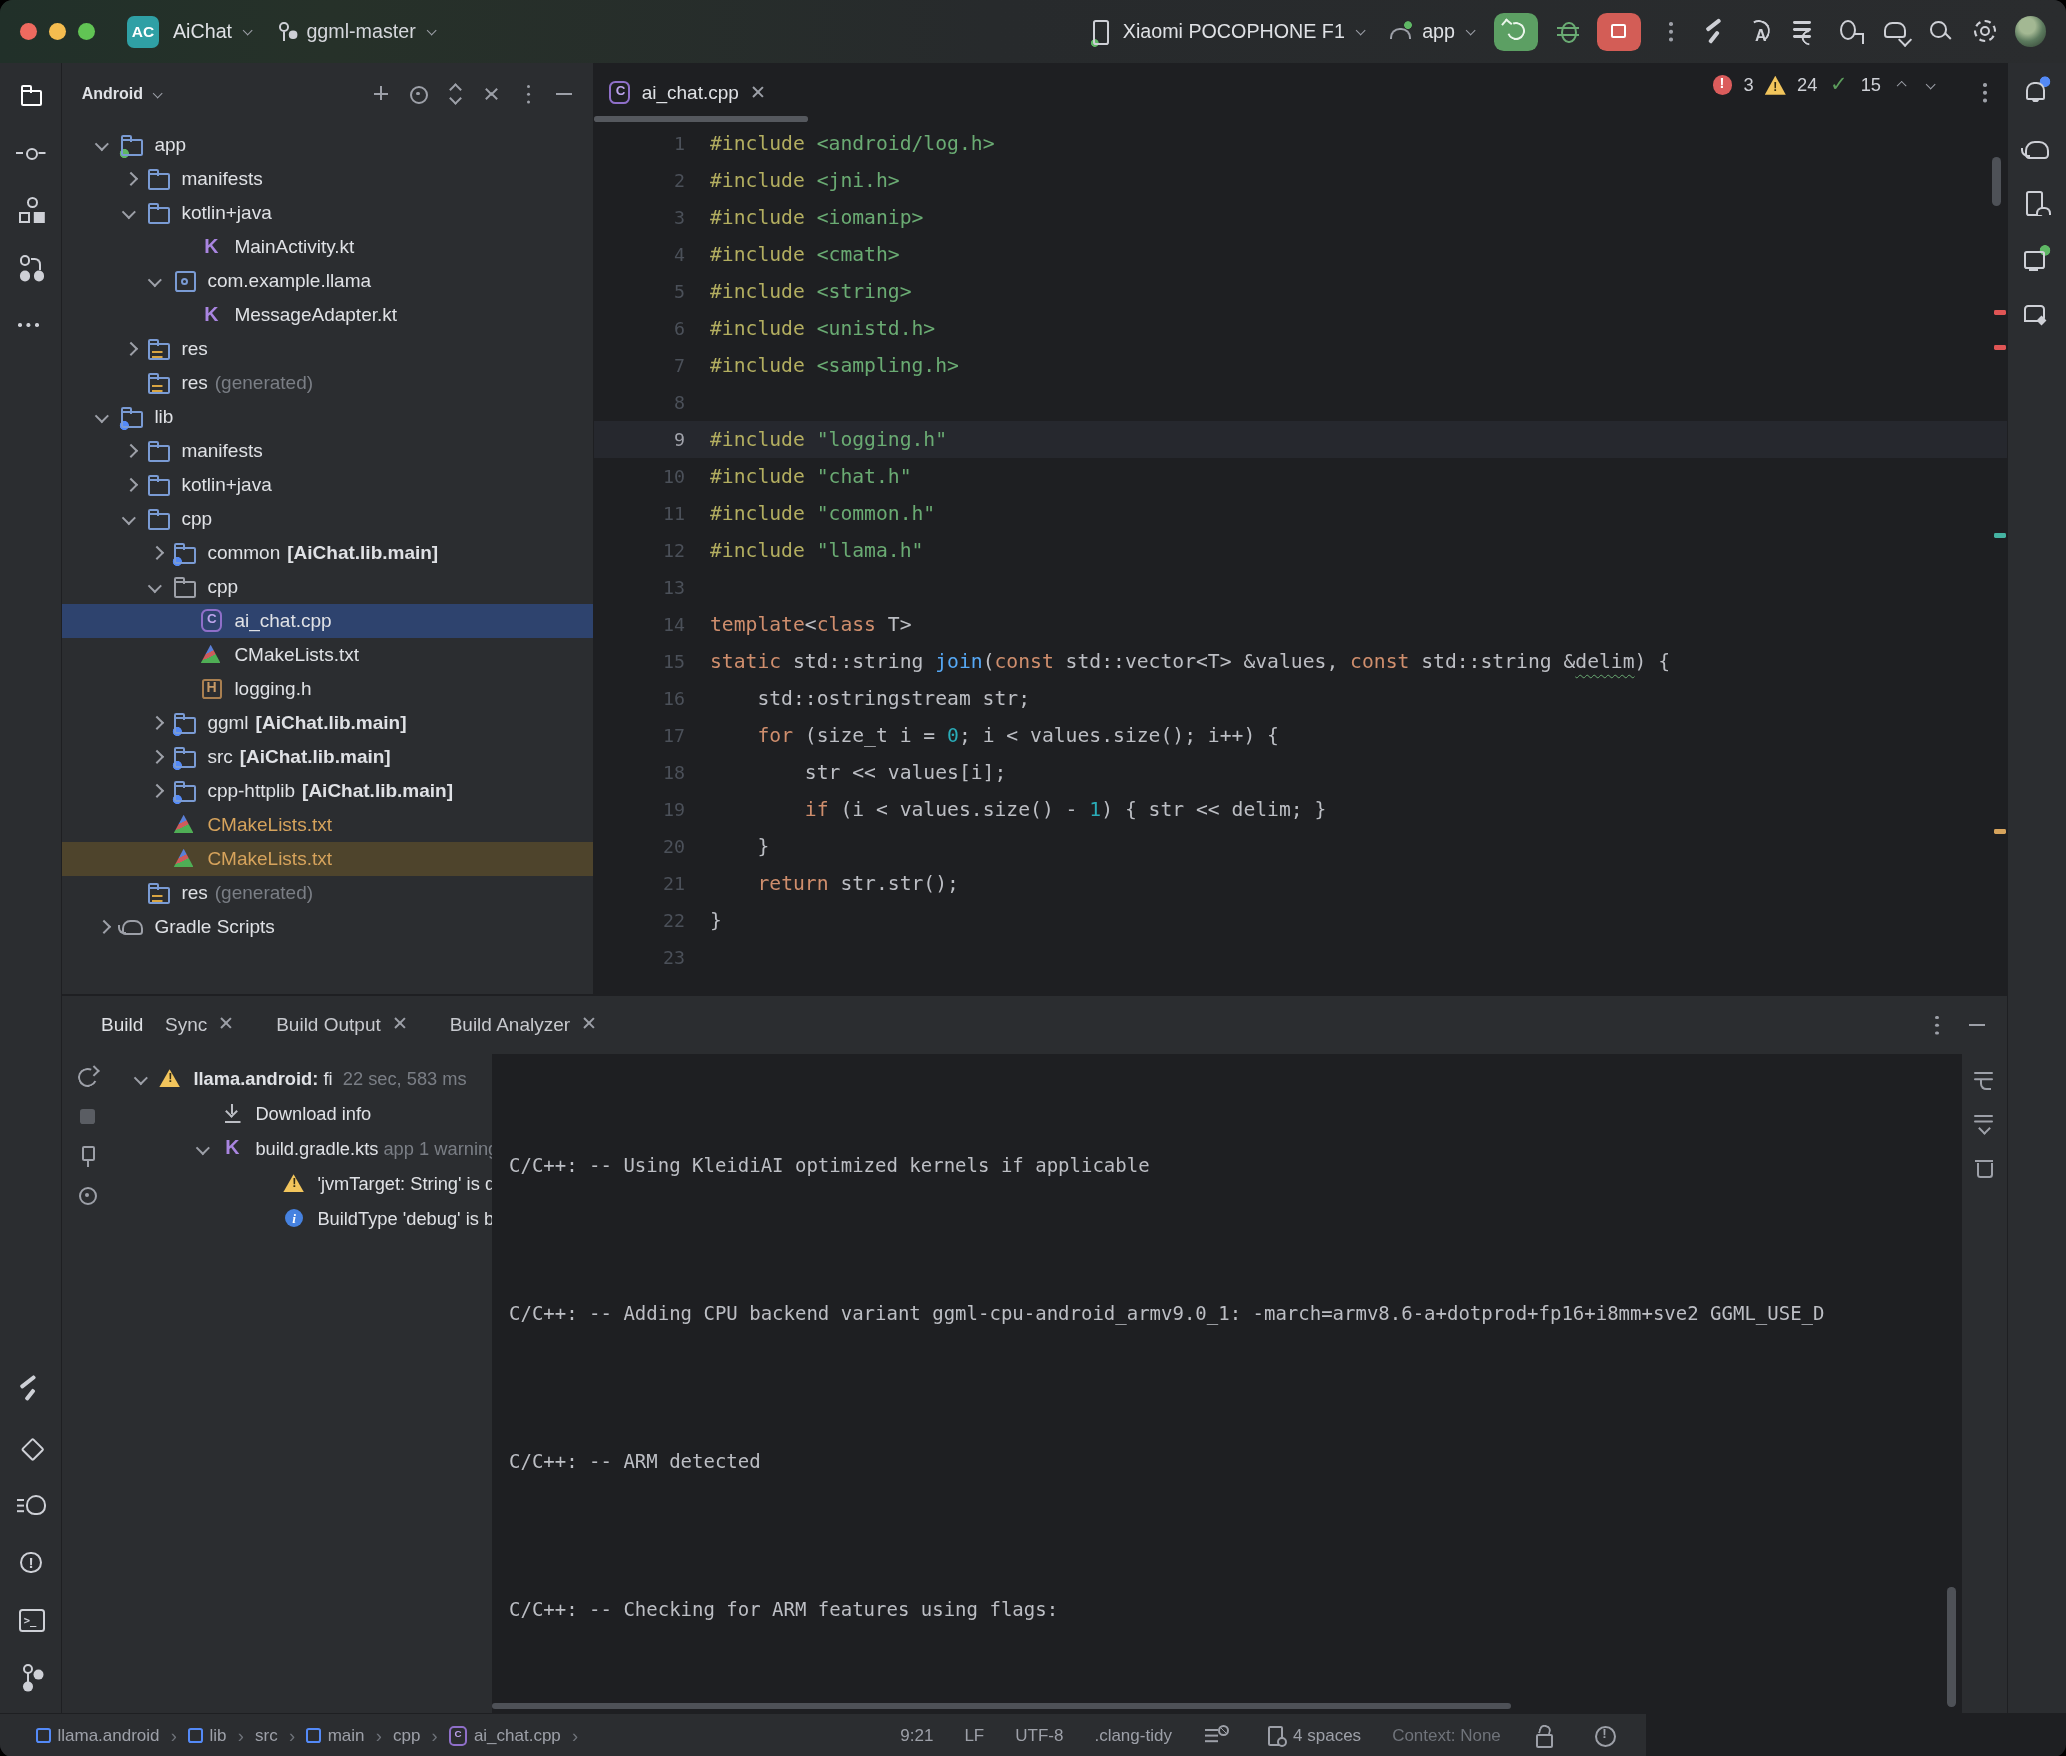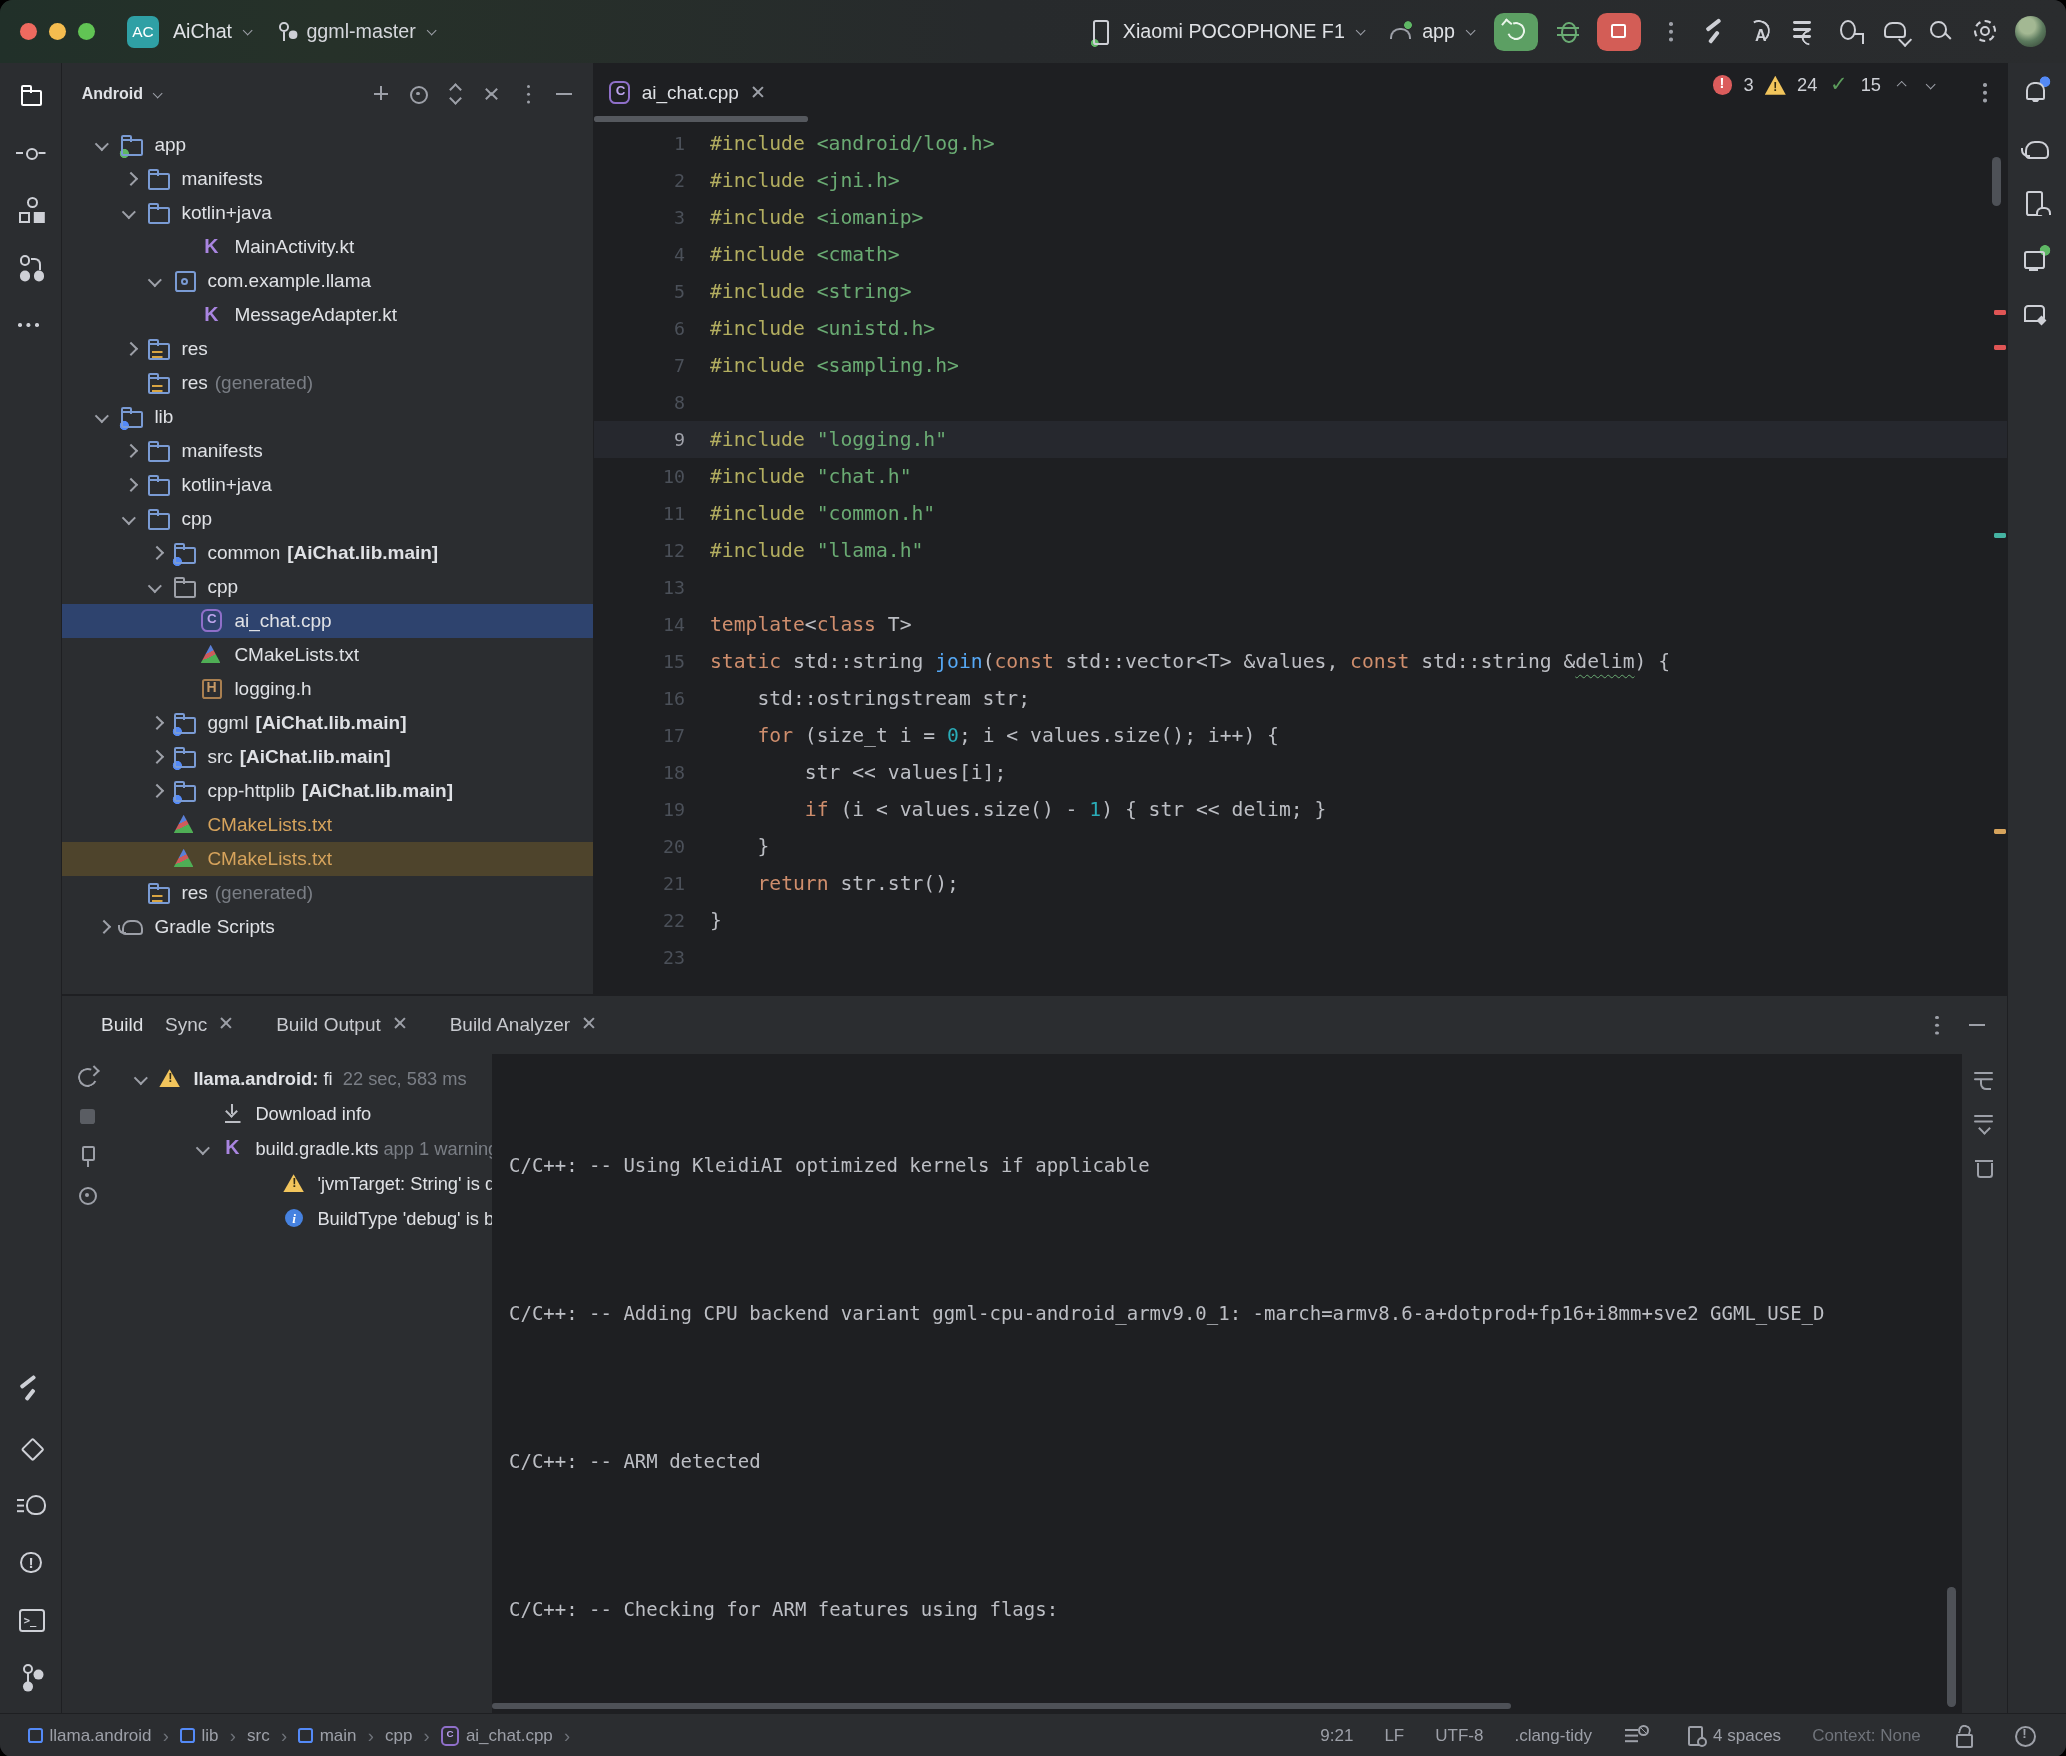--- a/index.html
+++ b/index.html
@@ -14,21 +14,21 @@
   .xic{width:18.3px;height:18.3px;position:relative;flex:none;margin-left:9.8px}
   .xic::before,.xic::after{content:"";position:absolute;left:8.4px;top:2.1px;width:1.8px;height:14px;background:#9da0a8}
   .xic::before{transform:rotate(45deg)}.xic::after{transform:rotate(-45deg)}
   .kebab-icon::before{content:"";position:absolute;left:14px;top:6.3px;width:3.5px;height:3.5px;border-radius:50%;background:#9da0a8;box-shadow:0 7.7px 0 #9da0a8,0 15.5px 0 #9da0a8}
   .hide-icon::before{content:"";position:absolute;left:7px;top:14px;width:15.5px;height:2.1px;background:#9da0a8}
   
   .tb{position:absolute;left:0;top:0;width:2066px;height:63px;display:flex;align-items:center;gap:14px;padding:0 19.7px;box-sizing:border-box;background:linear-gradient(90deg,#213029 0%,#263129 16%,#272a2c 48%,#2a2c2e 100%)}
   .tl{width:17px;height:17px;border-radius:50%;flex:none}
   .tl.r{background:#ee6a5f}.tl.y{background:#f5bd4f}.tl.g{background:#61c454}
   .tlwrap{display:flex;gap:12px;margin-right:18.3px}
-  .logo{width:32px;height:32px;border-radius:7px;background:#2fa0a5;color:#fff;font-weight:400;font-size:15.5px;display:flex;align-items:center;justify-content:center;flex:none}
+  .logo{width:32px;height:32px;border-radius:7px;background:#2fa0a5;color:#fff;font-weight:700;font-size:15.5px;display:flex;align-items:center;justify-content:center;flex:none}
   .tbitem{display:flex;align-items:center;gap:7px;font-size:19.7px;color:#dfe1e5;white-space:nowrap}
   .tbitem .lbl2{color:#d5d7dc}
   .branch-icon::before{content:"";position:absolute;left:7.7px;top:4.9px;width:5.6px;height:5.6px;border:2.1px solid #ced0d6;border-radius:50%;box-shadow:9.1px 7.7px 0 -0.7px #ced0d6}
   .branch-icon::after{content:"";position:absolute;left:11.2px;top:14px;width:2.1px;height:9.8px;background:#ced0d6}
   .phone-icon::before{content:"";position:absolute;left:8.4px;top:4.2px;width:12px;height:20.4px;border:2.1px solid #ced0d6;border-radius:2.8px}
   .phone-icon{background:radial-gradient(circle at 9.8px 27px,#5fb865 0 3.5px,transparent 4.2px)}
   .android-icon::before{content:"";position:absolute;left:5.6px;top:12px;width:17.6px;height:9.1px;border:2.1px solid #9da0a8;border-bottom:none;border-radius:9.8px 9.8px 0 0}
   .android-icon{background:radial-gradient(circle at 24px 9.1px,#5fb865 0 3.5px,transparent 4.2px)}
   .run-btn{width:44px;height:38px;border-radius:9.8px;background:#5c9f63;position:relative;border:none;flex:none}
   .run-btn::before{content:"";position:absolute;left:12.7px;top:9.8px;width:14px;height:14px;border:2.5px solid #eaf5ea;border-radius:50%;border-left-color:transparent;transform:rotate(25deg)}
@@ -185,21 +185,21 @@
   .blogbar{position:absolute;right:0;top:58px;width:46px;bottom:0;background:#2b2d30;display:flex;flex-direction:column;align-items:center;padding-top:11.2px;gap:12.7px;border-left:1.4px solid #1e1f22;box-sizing:border-box}
   .soft-wrap-icon::before{content:"";position:absolute;left:4.9px;top:7px;width:19px;height:2.1px;background:#9da0a8;border-radius:1.4px;box-shadow:0 6.3px 0 #9da0a8}
   .soft-wrap-icon::after{content:"";position:absolute;left:10.5px;top:14.8px;width:9.1px;height:7.7px;border:2.1px solid #9da0a8;border-top:none;border-right:none;border-radius:0 0 0 6.3px}
   .scroll-end-icon::before{content:"";position:absolute;left:4.9px;top:6.3px;width:19px;height:2.1px;background:#9da0a8;border-radius:1.4px;box-shadow:0 5.6px 0 #9da0a8}
   .scroll-end-icon::after{content:"";position:absolute;left:10.5px;top:15.5px;width:7px;height:7px;border-right:2.1px solid #9da0a8;border-bottom:2.1px solid #9da0a8;transform:rotate(45deg)}
   .clear-all-icon::before{content:"";position:absolute;left:8.4px;top:10.5px;width:12px;height:12.7px;border:2.1px solid #9da0a8;border-top:none;border-radius:0 0 3.5px 3.5px}
   .clear-all-icon::after{content:"";position:absolute;left:5.6px;top:7.7px;width:18.3px;height:2.1px;background:#9da0a8}
   .bhthumb{position:absolute;left:430px;bottom:4.2px;width:1019px;height:6.3px;background:#4e5157;border-radius:3.5px}
   .bvthumb{position:absolute;right:51px;bottom:5.6px;width:9.1px;height:120px;background:#4e5157;border-radius:4.2px}
   
-  .sb{position:absolute;left:0;top:1713px;width:2066px;height:44px;background:#2b2d30;border-top:1.4px solid #1e1f22;box-sizing:border-box;display:flex;align-items:center;padding:0 24px 0 28px;font-size:17px;color:#9da0a8}
+  .sb{position:absolute;left:0;top:1713px;width:1646px;height:44px;background:#2b2d30;border-top:1.4px solid #1e1f22;box-sizing:border-box;display:flex;align-items:center;padding:0 24px 0 36px;font-size:17px;color:#9da0a8}
   .bcitem{display:flex;align-items:center}
   .bcitem::after{content:"\203A";margin:0 11.2px;color:#6f737a;font-size:18.3px}
   .bcitem:last-child::after{content:""}
   .bic{display:none}
   .bic.module-icon{display:inline-block;width:10.5px;height:10.5px;border:2.1px solid #548af7;border-radius:2.8px;margin-right:7px}
   .bic.cpp-icon-s{display:inline-block;position:relative;width:14px;height:16px;border:2.1px solid #8f6fc9;border-radius:4.9px;margin-right:7px}
   .bic.cpp-icon-s::before{content:"C";position:absolute;left:3.5px;top:0.7px;font:700 9.8px "Liberation Sans",sans-serif;color:#bda4ec}
   .sbright{display:flex;align-items:center;gap:31px;margin-left:auto}
   .sbitem{display:flex;align-items:center;gap:5.6px;white-space:nowrap}
   .sbitem.dim3{color:#6f737a}

